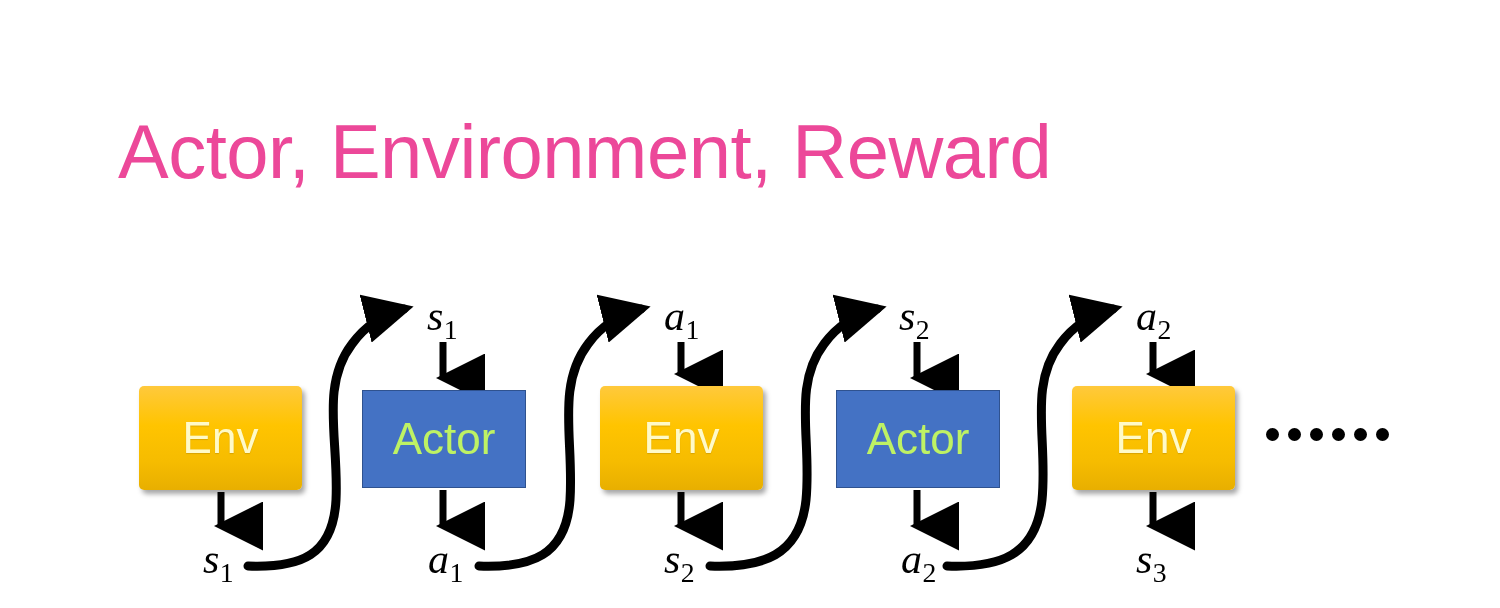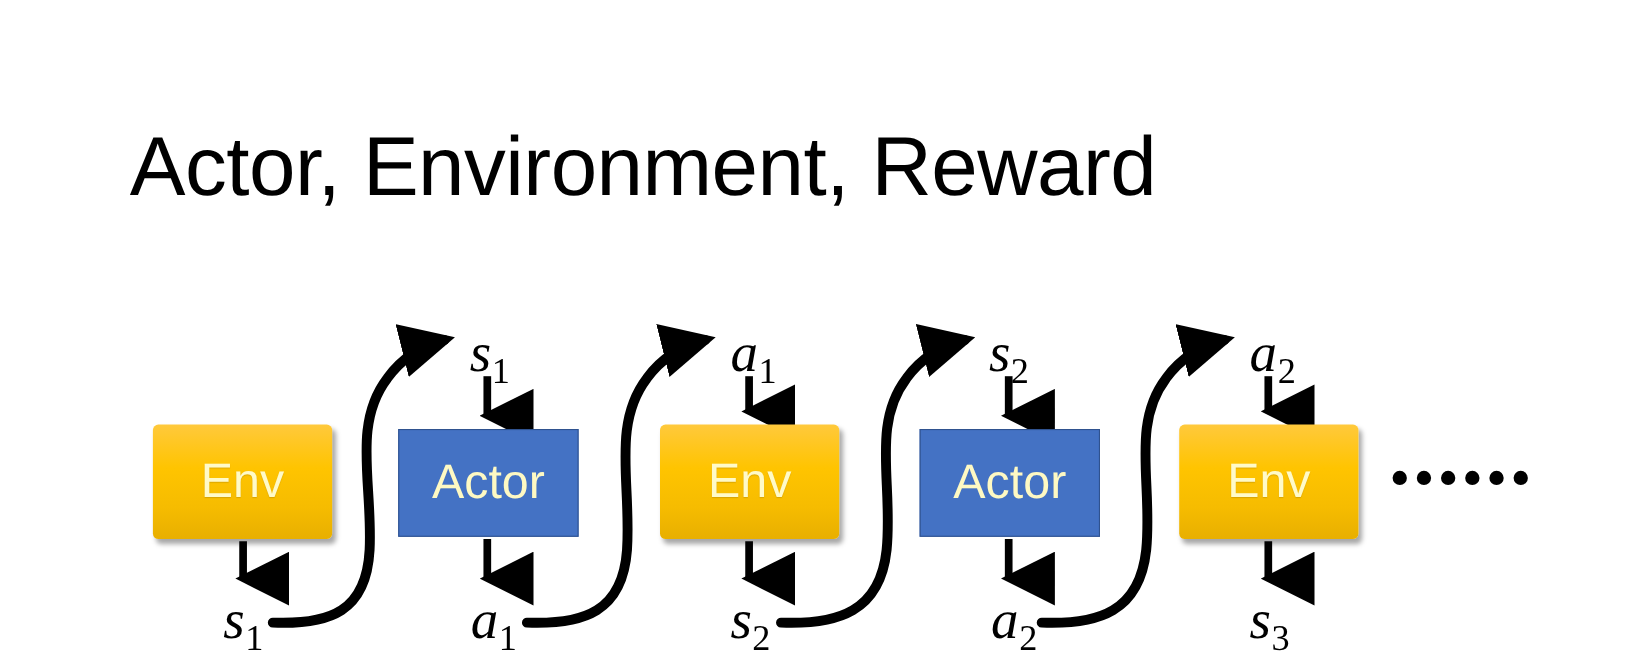--- a/index.html
+++ b/index.html
@@ -24,21 +24,21 @@
   }
 
   
   #slide-title {
     position: absolute;
     left: 118px;
     top: 112px;
     font-family: "Liberation Sans", sans-serif;
     font-size: 76px;
     font-weight: 400;
-    color: #000000;
+    color: #ec4899;
     letter-spacing: -0.5px;
     white-space: nowrap;
     line-height: 1.05;
   }
 
   
   #connectors {
     position: absolute;
     left: 0; top: 0;
     width: 1500px;
@@ -70,29 +70,29 @@
     color: #FFFAC8;
     text-shadow: 0 1px 1px rgba(120,85,0,0.25);
   }
 
   .node.actor {
     background: #4472C4;
     border: 1px solid #2F528F;
     border-radius: 0;
   }
   .node.actor .node-label {
-    color: #fef9c3;
+    color: #bef264;
   }
 
   
   .var-label {
     position: absolute;
     font-family: "Liberation Serif", "DejaVu Serif", serif;
     font-style: italic;
-    font-size: 50px;
+    font-size: 42px;
     color: #000000;
     white-space: nowrap;
     line-height: 1;
   }
   .var-label .sub {
     font-size: 0.66em;
     font-style: normal;
     vertical-align: -0.32em;
     margin-left: 0.5px;
   }

